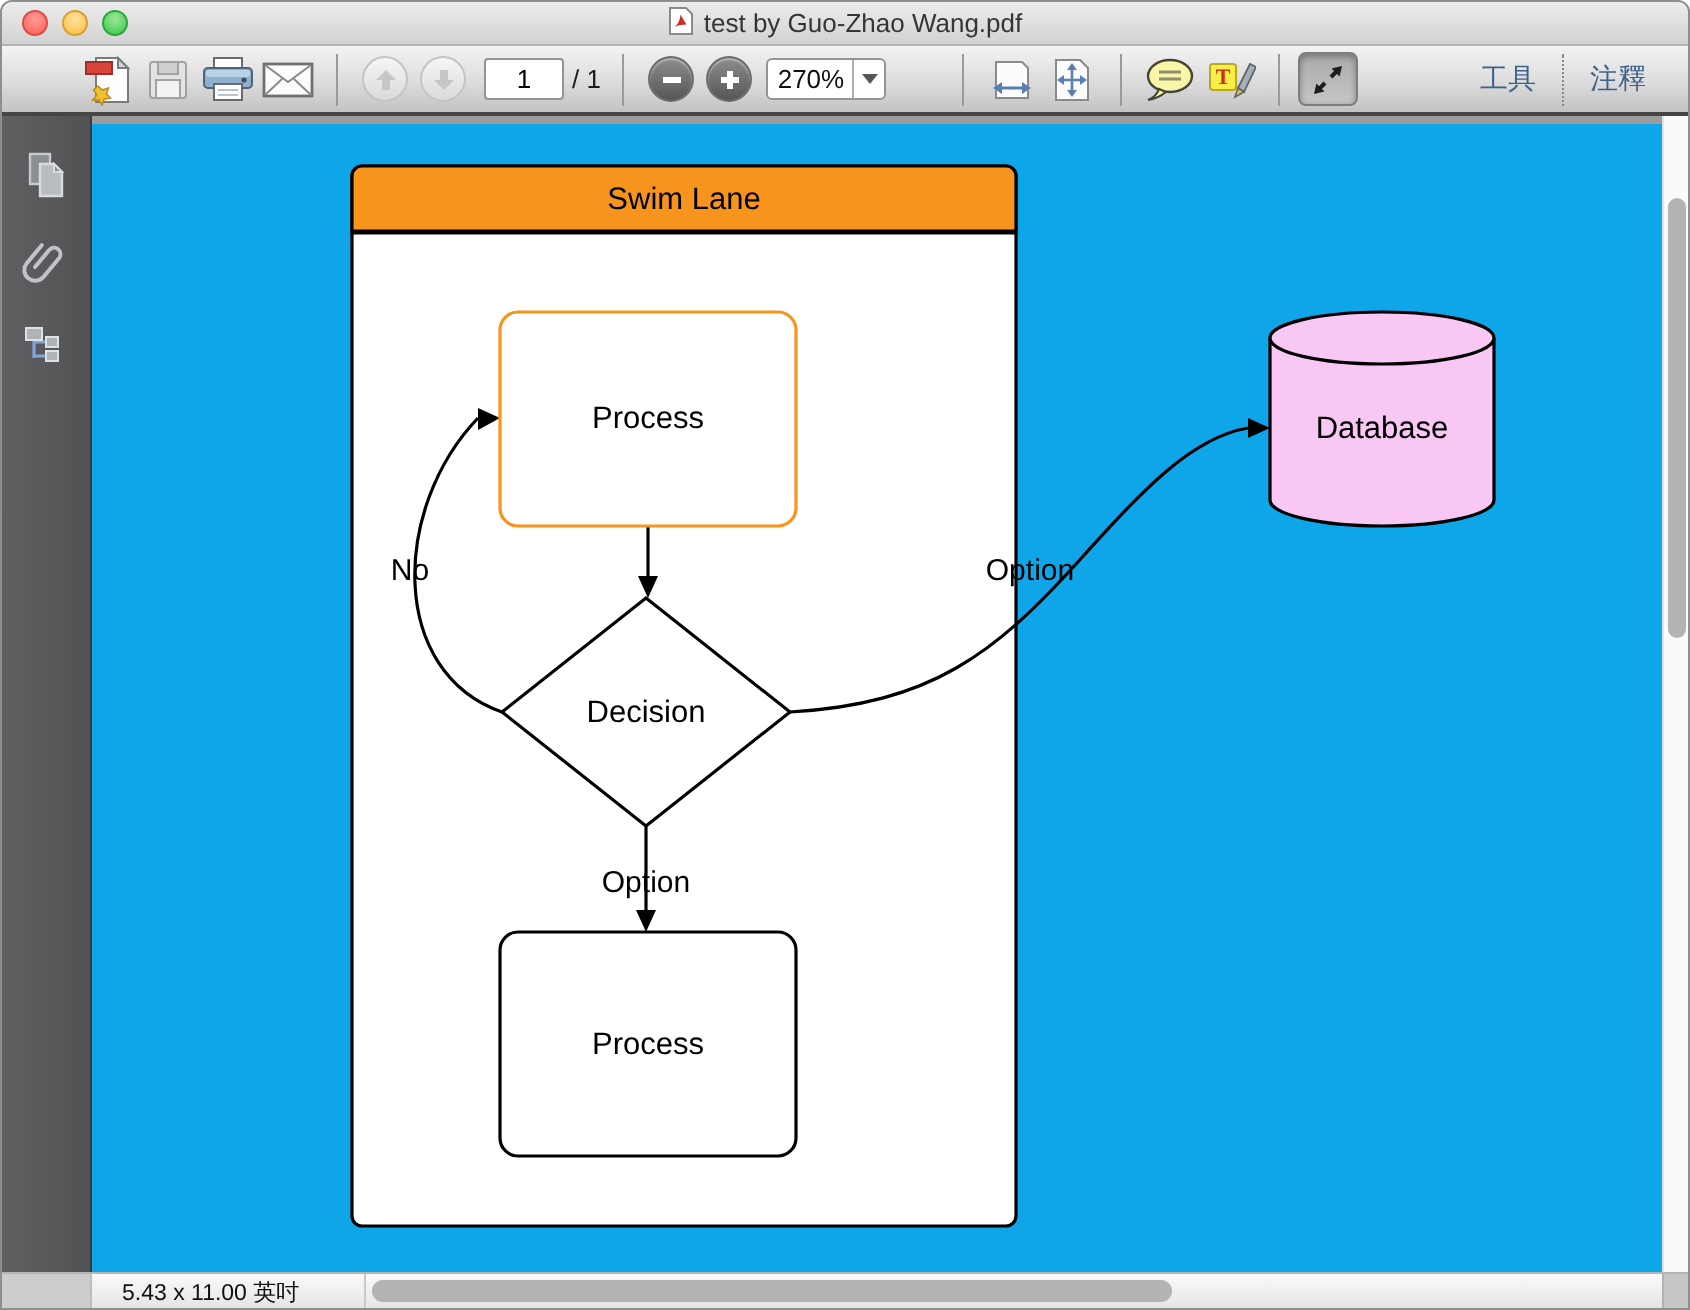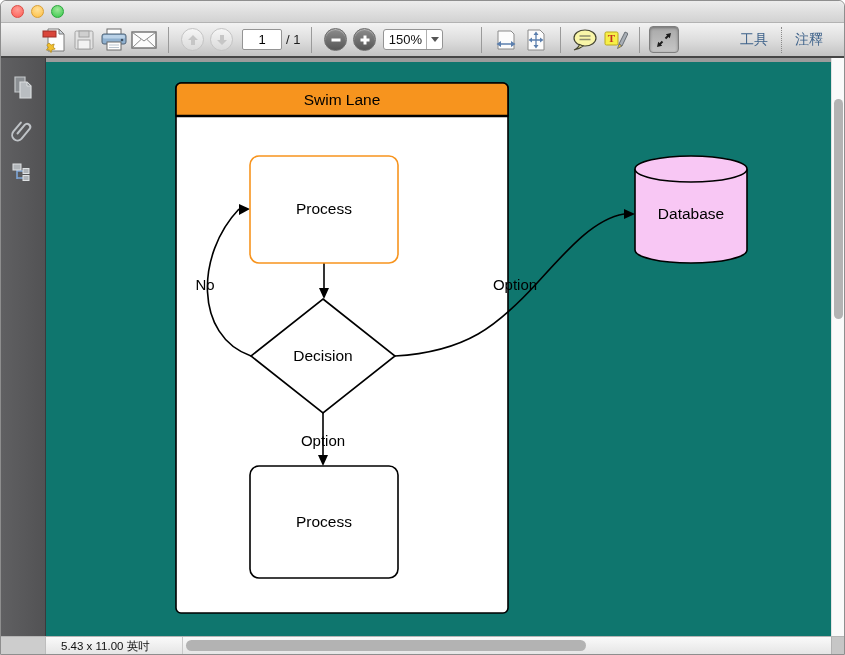--- a/index.html
+++ b/index.html
@@ -61,21 +61,21 @@
   
   .sidebar {
     position:absolute; left:0; top:57px; width:45px; bottom:18px;
     background:linear-gradient(90deg,#606062,#525254);
     border-right:1px solid #3a3a3c;
     display:flex; flex-direction:column; align-items:center; padding-top:16px; gap:15px;
   }
   .sb-btn { width:30px; height:28px; display:flex; align-items:center; justify-content:center; }
 
   
-  .content { position:absolute; left:45px; top:57px; right:13px; bottom:18px; background:#0f766e; }
+  .content { position:absolute; left:45px; top:57px; right:13px; bottom:18px; background:#0ea5e9; }
   .pasteboard { position:absolute; top:0; left:0; right:0; height:4px; background:#9c9c9c; }
   .page-svg { position:absolute; left:0; top:0; }
   .page-svg text { font-family:"Liberation Sans",sans-serif; fill:#000; }
 
   
   .vscroll { position:absolute; right:0; top:57px; width:13px; bottom:18px; background:#fafafa; border-left:1px solid #e2e2e2; }
   .vthumb { position:absolute; left:2px; width:9px; top:41px; height:220px; background:#b3b3b3; border-radius:5px; }
 
   
   .statusbar { position:absolute; left:0; right:0; bottom:0; height:18px; background:linear-gradient(#fafafa,#e5e5e5); border-top:1px solid #b5b5b5; }
@@ -89,20 +89,29 @@
 <body>
 
 <div class="window">
 
   <div class="titlebar">
     <div class="traffic">
       <div class="light red"></div>
       <div class="light yellow"></div>
       <div class="light green"></div>
     </div>
+    <div class="title-group">
+      <span>
+        <svg width="13" height="15" viewBox="0 0 13 15">
+          <path d="M1 1h8l3 3v10H1z" fill="#fff" stroke="#8a8a8a"></path>
+          <path d="M3.2 10.5c2-1.2 3-4.2 3-6.2l3 5c-2 0-4 .4-6 1.2z" fill="#ce2b22"></path>
+        </svg>
+      </span>
+      <span>test by Guo-Zhao Wang.pdf</span>
+    </div>
   </div>
 
   <div class="toolbar">
 
     <div class="tb-btn">
       <svg width="27" height="26" viewBox="0 0 27 26">
         </svg>
         <span></span>
         <path d="M9 2h10l5 5v15H9z" fill="#fdfdfd" stroke="#7a7a7a">
         <path d="M19 2l5 5h-5z" fill="#cfd6dd" stroke="#7a7a7a">
@@ -169,21 +178,21 @@
       <svg width="12" height="12" viewBox="0 0 12 12">
           <rect x="1.5" y="4.5" width="9" height="3" fill="#fff"></rect>
         </svg>
     </div>
     <div class="circle-btn dark">
       <svg width="12" height="12" viewBox="0 0 12 12">
           <path d="M4.5 1.5h3v3h3v3h-3v3h-3v-3h-3v-3h3z" fill="#fff"></path>
         </svg>
     </div>
     <div class="zoom-box">
-      <span class="zoom-value">150%</span>
+      <span class="zoom-value">270%</span>
       <span class="zoom-dd">
           <span class="dd-arrow"></span>
         </span>
     </div>
 
     <div class="tb-sep" style="margin-left:38px;"></div>
 
     <div class="tb-btn">
       <svg width="24" height="24" viewBox="0 0 24 24">
         <path d="M4 3h13l3 3v15H4z" fill="#fcfcfc" stroke="#8a8a8a"></path>

